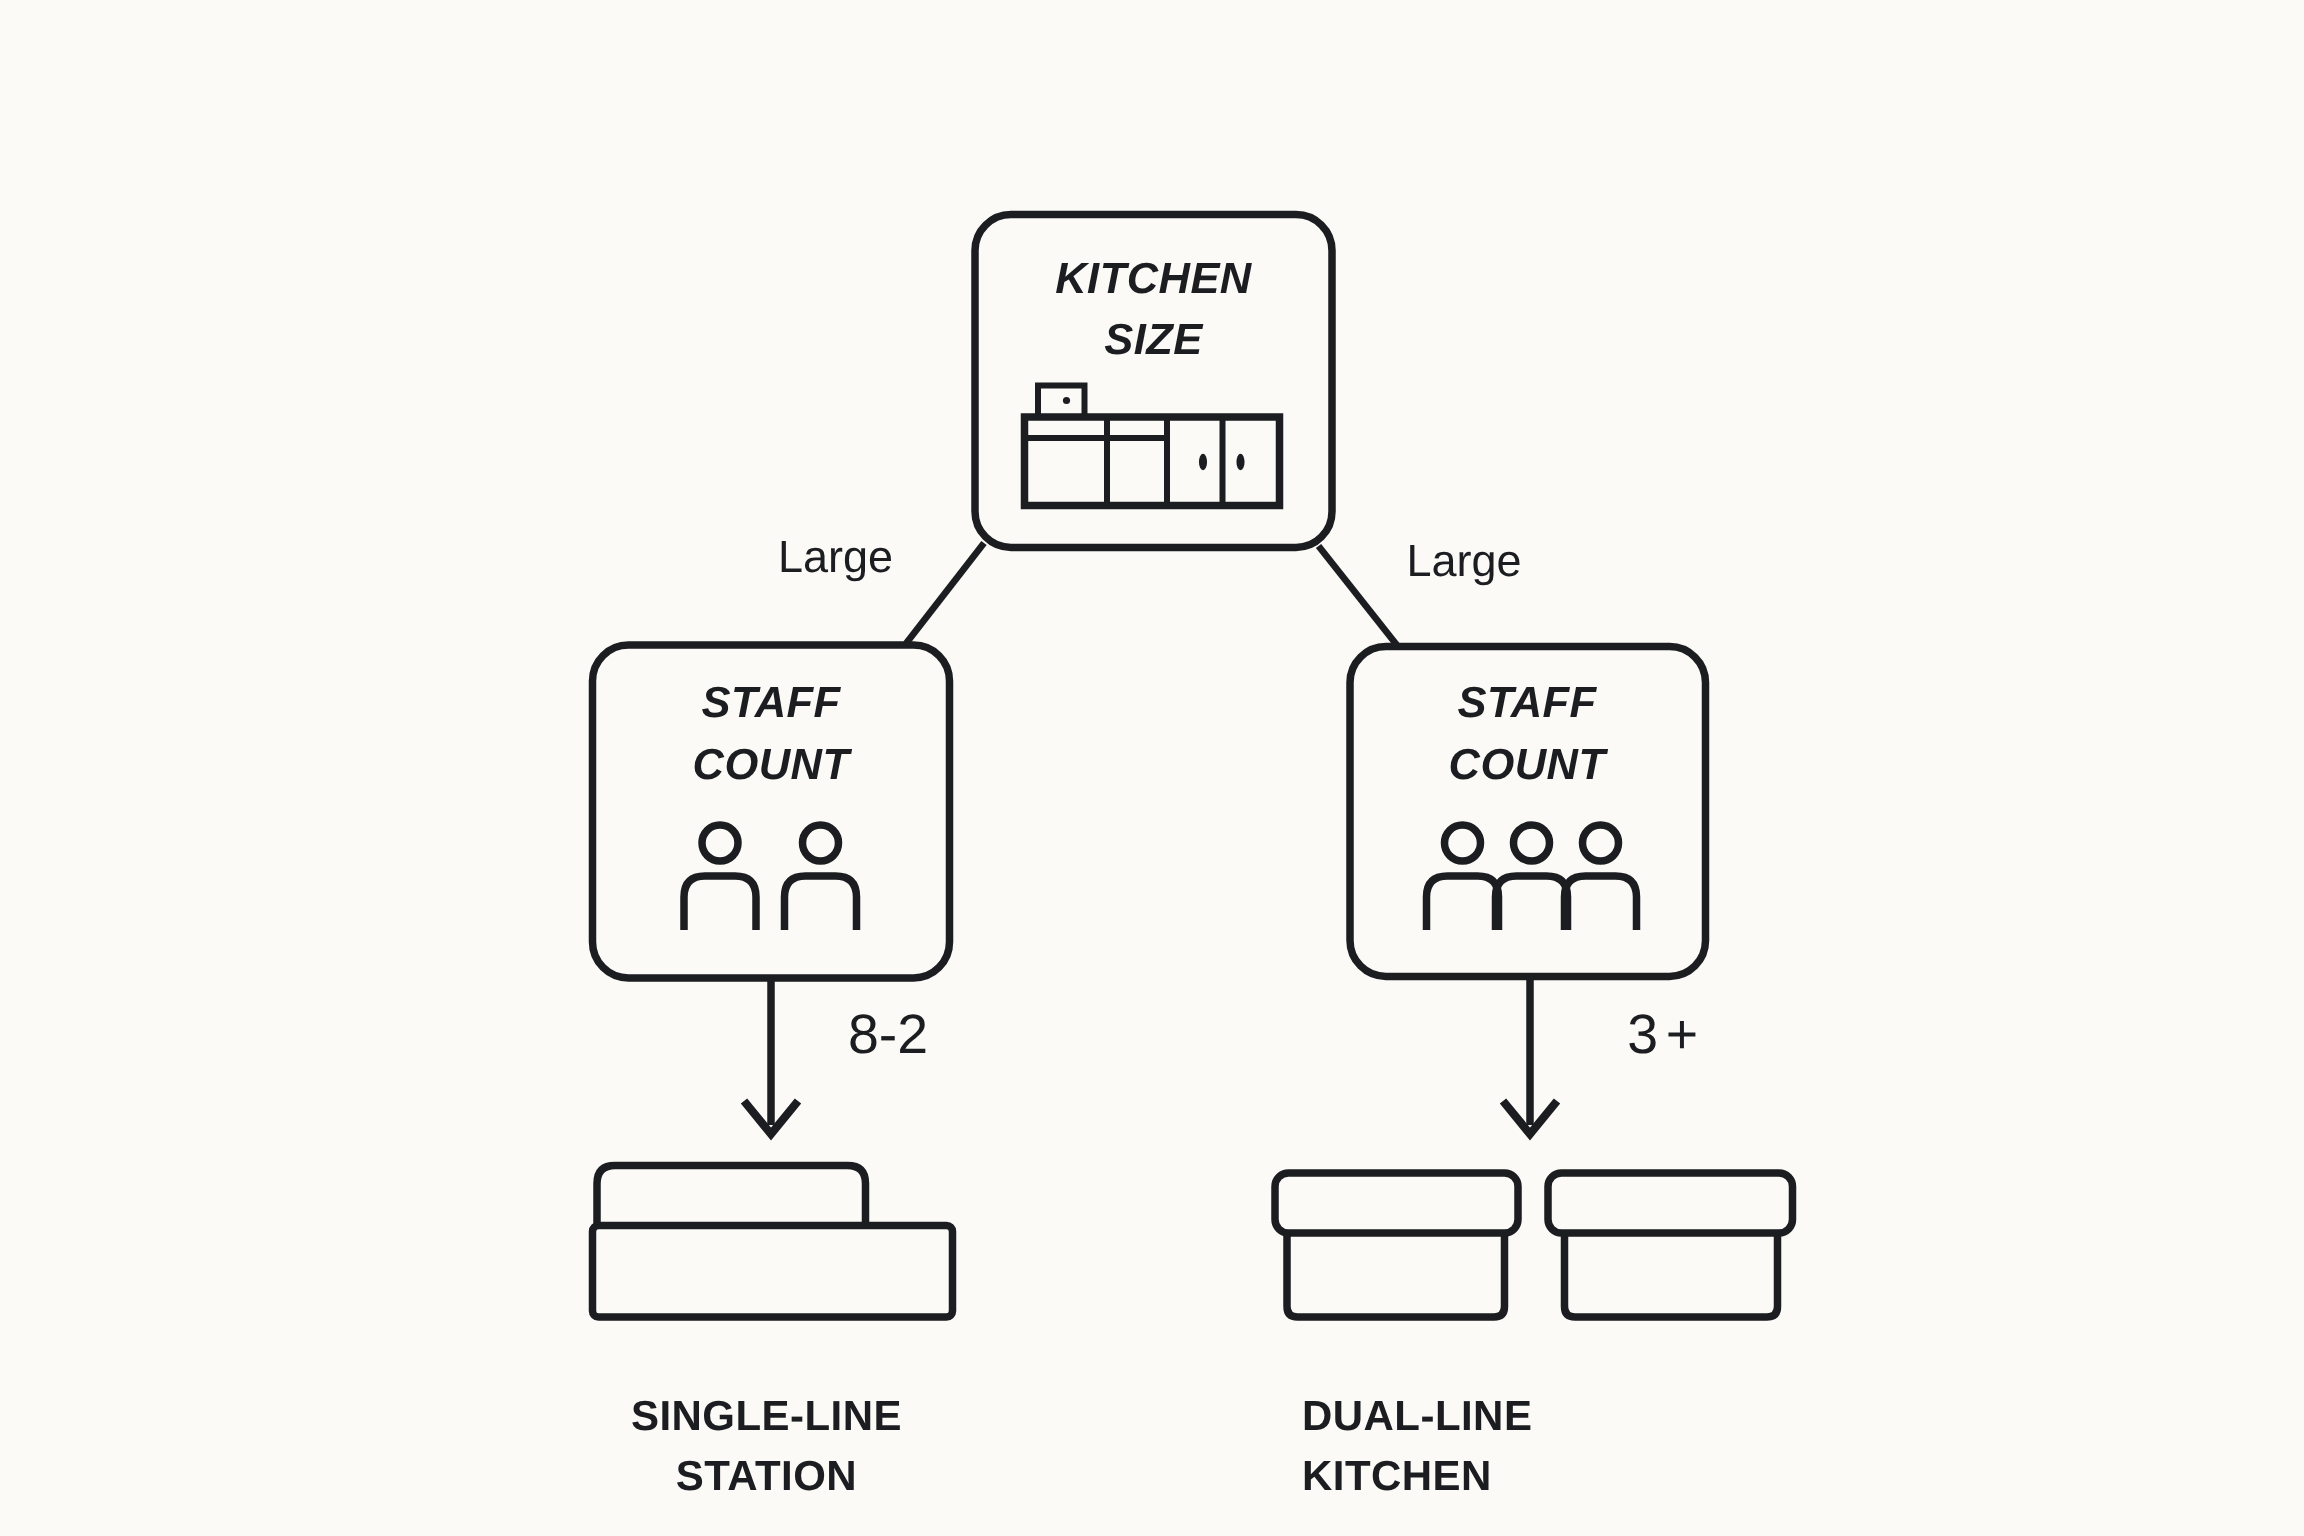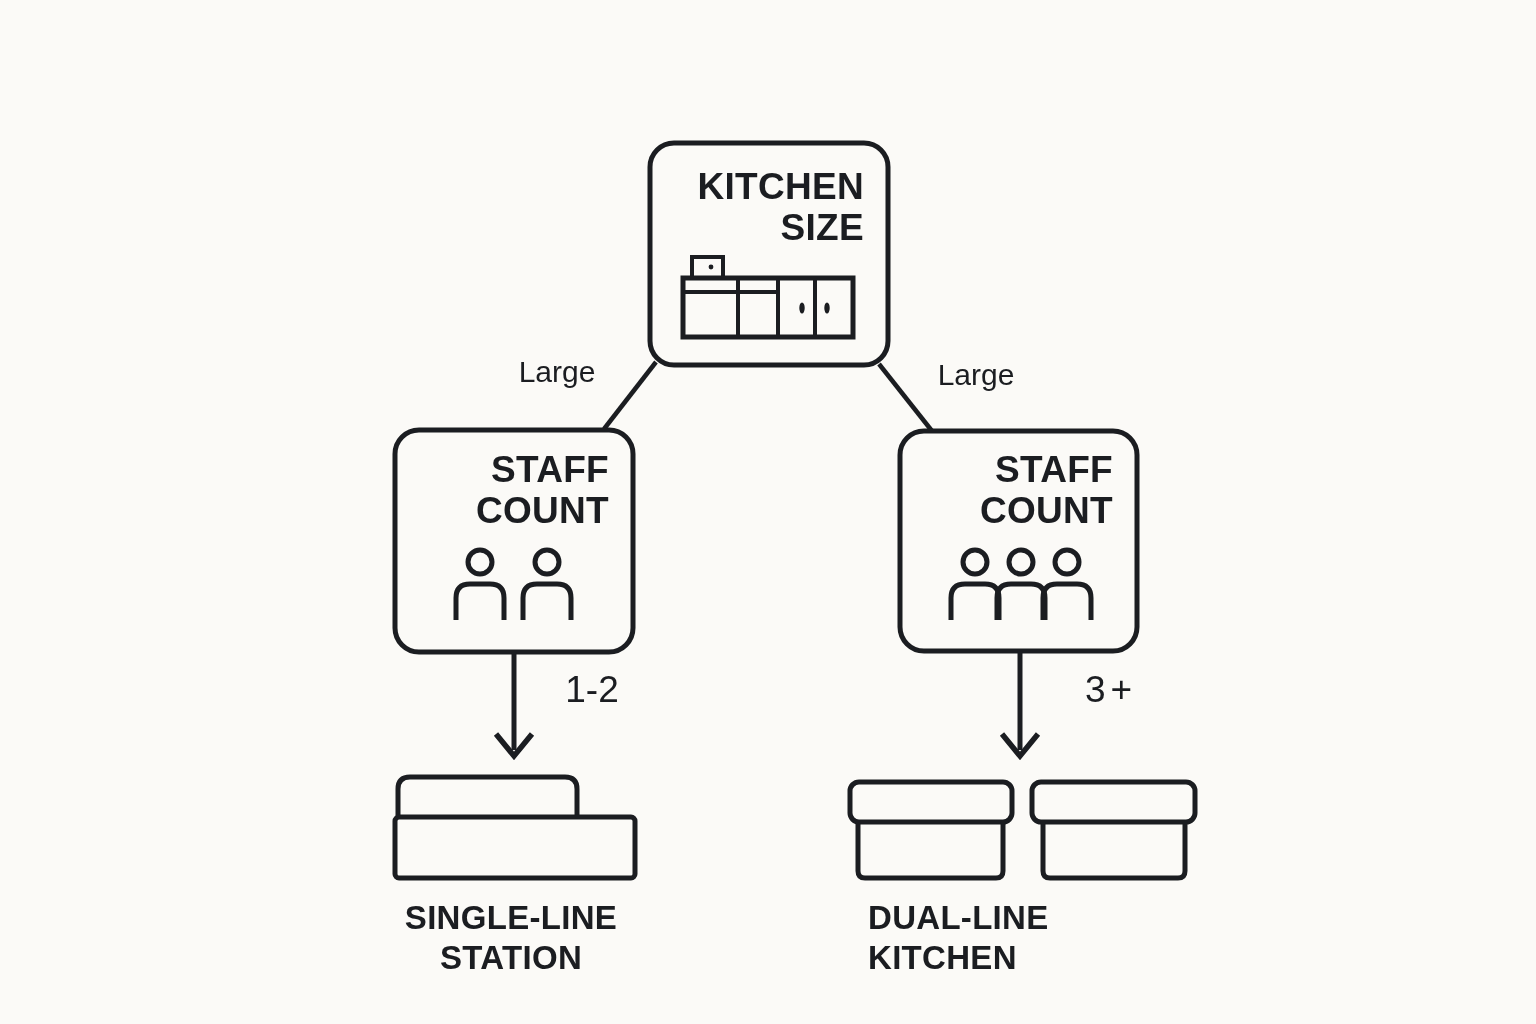--- a/index.html
+++ b/index.html
@@ -17,34 +17,34 @@
   .w4{stroke-width:4px;}
   .w45{stroke-width:4.5px;}
   .w5{stroke-width:5px;}
   .w55{stroke-width:5.5px;}
   .lbl{position:absolute;color:var(--ink,#1b1d21);}
   .title{
     left:798px;top:57px;transform:translateX(-50%);
     font-size:57px;font-weight:bold;letter-spacing:-1.5px;white-space:nowrap;
   }
   .node-label{
-    width:190px;text-align:right;
-    font-size:37px;font-weight:bold;line-height:41px;letter-spacing:0.3px;
+    width:190px;text-align:center;
+    font-size:29px;font-weight:bold;line-height:41px;letter-spacing:0.3px;font-style:italic;
   }
   .branch-label{
     transform:translateX(-50%);white-space:nowrap;
     font-size:30px;font-weight:400;line-height:36px;
   }
   .value-label{
     transform:translateX(-50%);white-space:nowrap;
     font-size:37px;font-weight:500;line-height:40px;
   }
   .value-label.plus{letter-spacing:5px;}
   .station-label{
-    font-size:33px;font-weight:bold;line-height:40px;letter-spacing:0.3px;
+    font-size:28px;font-weight:bold;line-height:40px;letter-spacing:0.3px;margin-top:26px;
   }
   .station-label.centered{width:250px;text-align:center;}
   .station-label.lefted{width:215px;text-align:left;}
 </style>
 </head>
 <body>
 
 <div class="canvas">
 
   <svg class="layer" viewBox="0 0 1536 1024">
@@ -125,21 +125,21 @@
   <div class="lbl node-label" style="left:674px;top:166px;">KITCHEN SIZE</div>
 
   <div class="lbl branch-label" style="left:557px;top:354px;">Large</div>
 
   <div class="lbl branch-label" style="left:976px;top:357px;">Large</div>
 
   <div class="lbl node-label" style="left:419px;top:449px;">STAFF COUNT</div>
 
   <div class="lbl node-label" style="left:923px;top:449px;">STAFF COUNT</div>
 
-  <div class="lbl value-label" style="left:592px;top:670px;">1-2</div>
+  <div class="lbl value-label" style="left:592px;top:670px;">8-2</div>
 
   <div class="lbl value-label plus" style="left:1111px;top:670px;">3+</div>
 
   <div class="lbl station-label centered" style="left:386px;top:898px;">SINGLE-LINE STATION</div>
 
   <div class="lbl station-label lefted" style="left:868px;top:898px;">DUAL-LINE KITCHEN</div>
 
 </div>
 
 </body></html>

